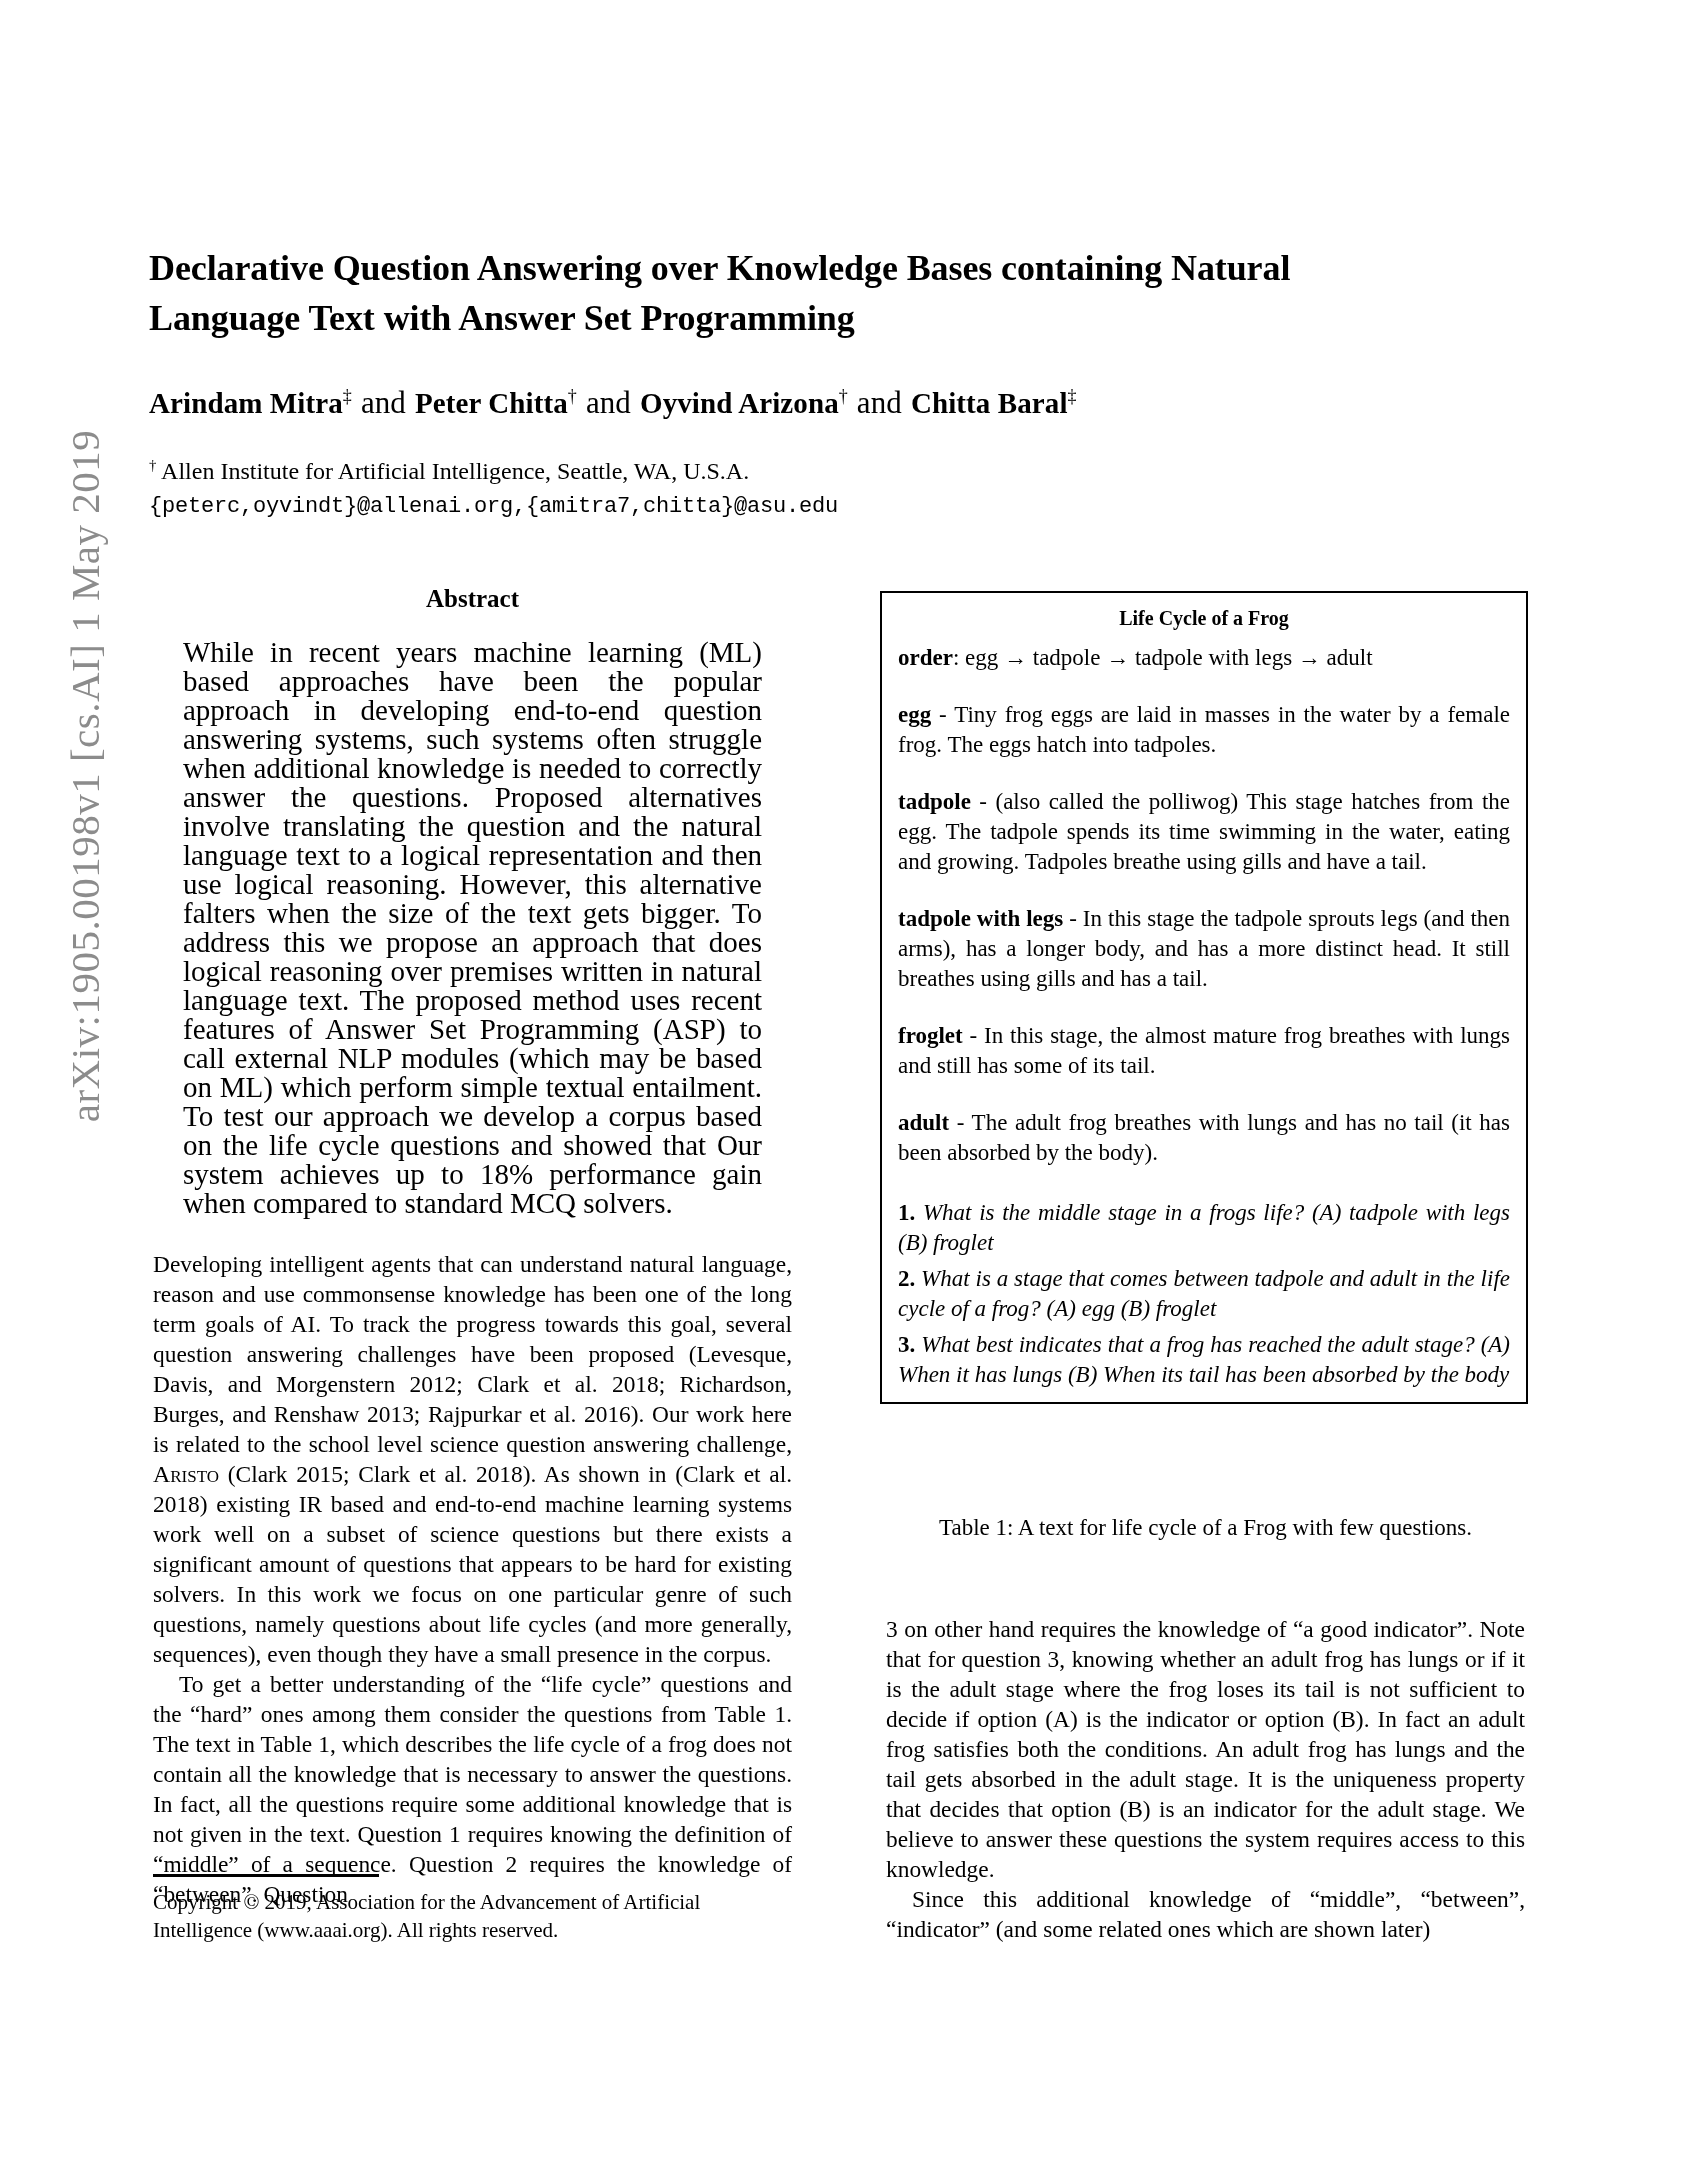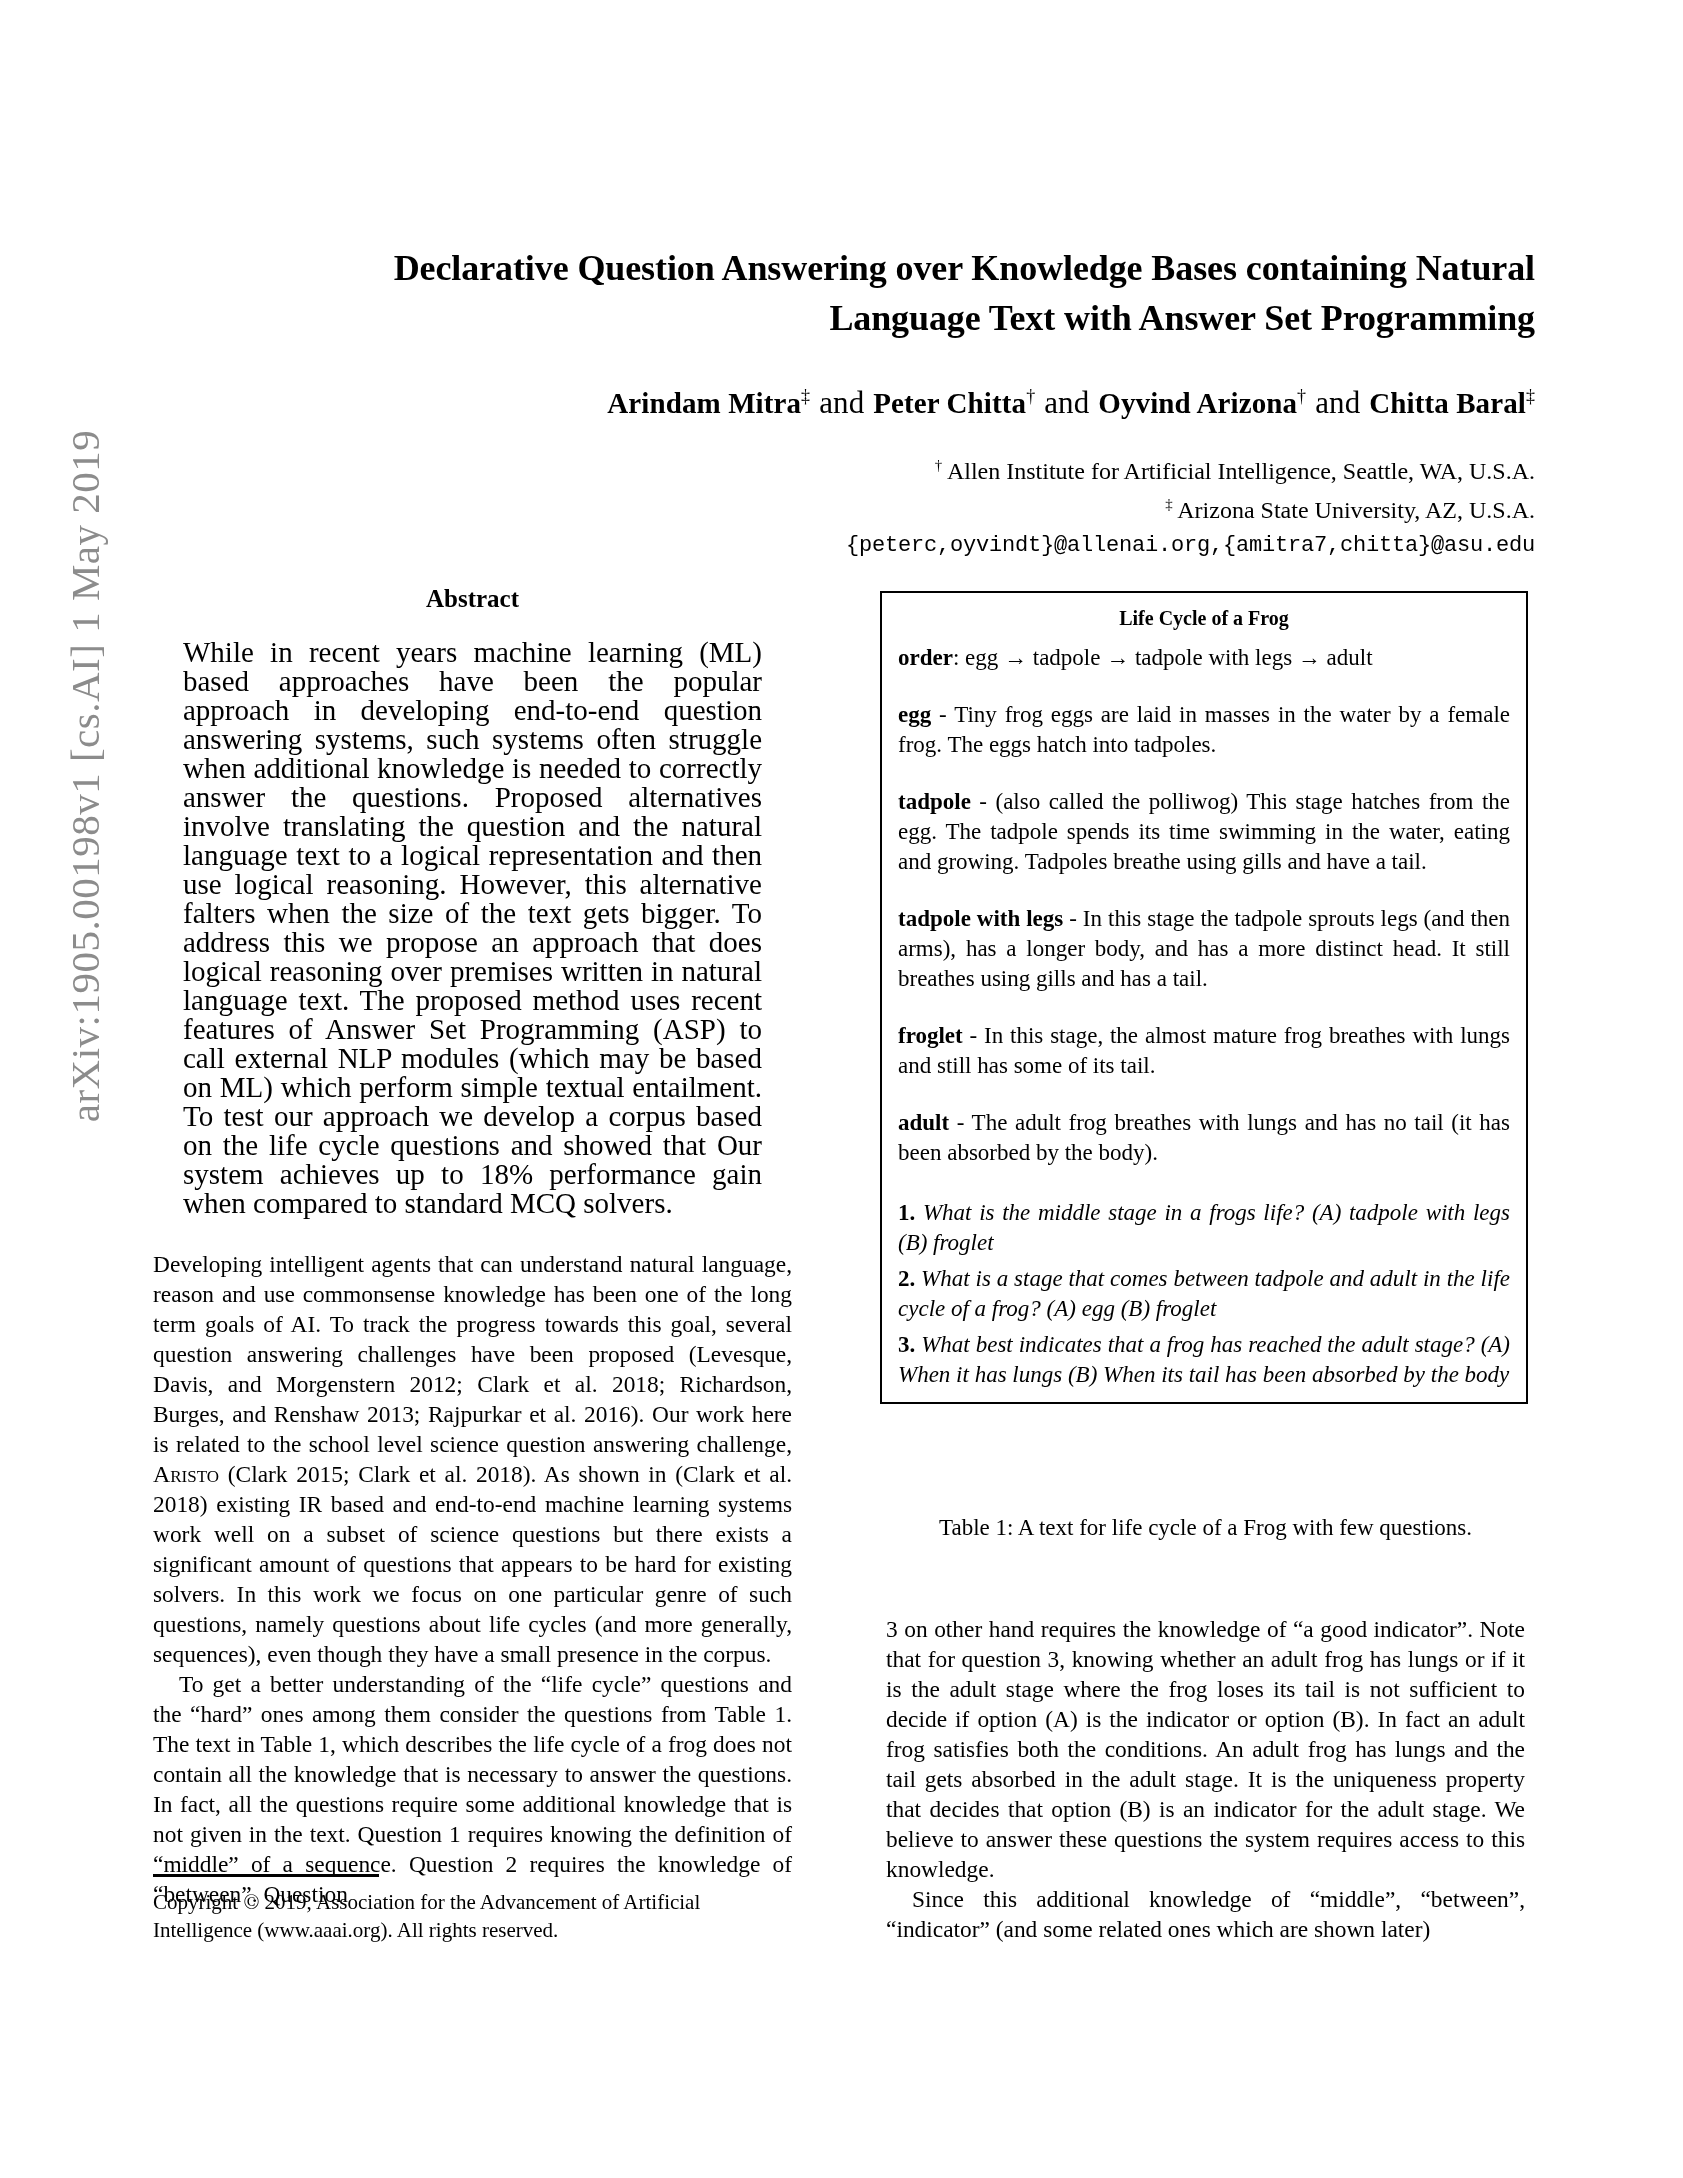--- a/index.html
+++ b/index.html
@@ -32,21 +32,21 @@
     color: #8c8c8c;
     white-space: nowrap;
   }
 
   
   .title-block {
     position: absolute;
     left: 149px;
     top: 243px;
     width: 1386px;
-    text-align: right;
+    text-align: left;
   }
   .paper-title {
     font-size: 36px;
     font-weight: bold;
     line-height: 50px;
     margin: 0;
     letter-spacing: -0.1px;
   }
   .authors {
     margin-top: 42px;
@@ -193,21 +193,20 @@
       <span>Declarative Question Answering over Knowledge Bases containing Natural</span><br>
       <span>Language Text with Answer Set Programming</span>
     </h1>
 
     <div class="authors">
       <span><span>Arindam Mitra</span><sup>‡</sup></span><span class="and">and</span><span><span>Peter Chitta</span><sup>†</sup></span><span class="and">and</span><span><span>Oyvind Arizona</span><sup>†</sup></span><span class="and">and</span><span><span>Chitta Baral</span><sup>‡</sup></span>
     </div>
 
     <div class="affil">
       <div><sup>†</sup><span> Allen Institute for Artificial Intelligence, Seattle, WA, U.S.A.</span></div>
-      <div><sup>‡</sup><span> Arizona State University, AZ, U.S.A.</span></div>
     </div>
 
     <div class="emails">{peterc,oyvindt}@allenai.org,{amitra7,chitta}@asu.edu</div>
   </div>
 
   <div class="col col-left">
     <div class="abstract-head">Abstract</div>
     <div class="abstract-body"><span>While in recent years machine learning (ML) based approaches have been the popular approach in developing end-to-end question answering systems, such systems often struggle when additional knowledge is needed to correctly answer the questions. Proposed alternatives involve translating the question and the natural language text to a logical representation and then use logical reasoning. However, this alternative falters when the size of the text gets bigger. To address this we propose an approach that does logical reasoning over premises written in natural language text. The proposed method uses recent features of Answer Set Programming (ASP) to call external NLP modules (which may be based on ML) which perform simple textual entailment. To test our approach we develop a corpus based on the life cycle questions and showed that Our system achieves up to </span><span class="math">18%</span><span> performance gain when compared to standard MCQ solvers.</span></div>
 
     <div class="gap"></div>

